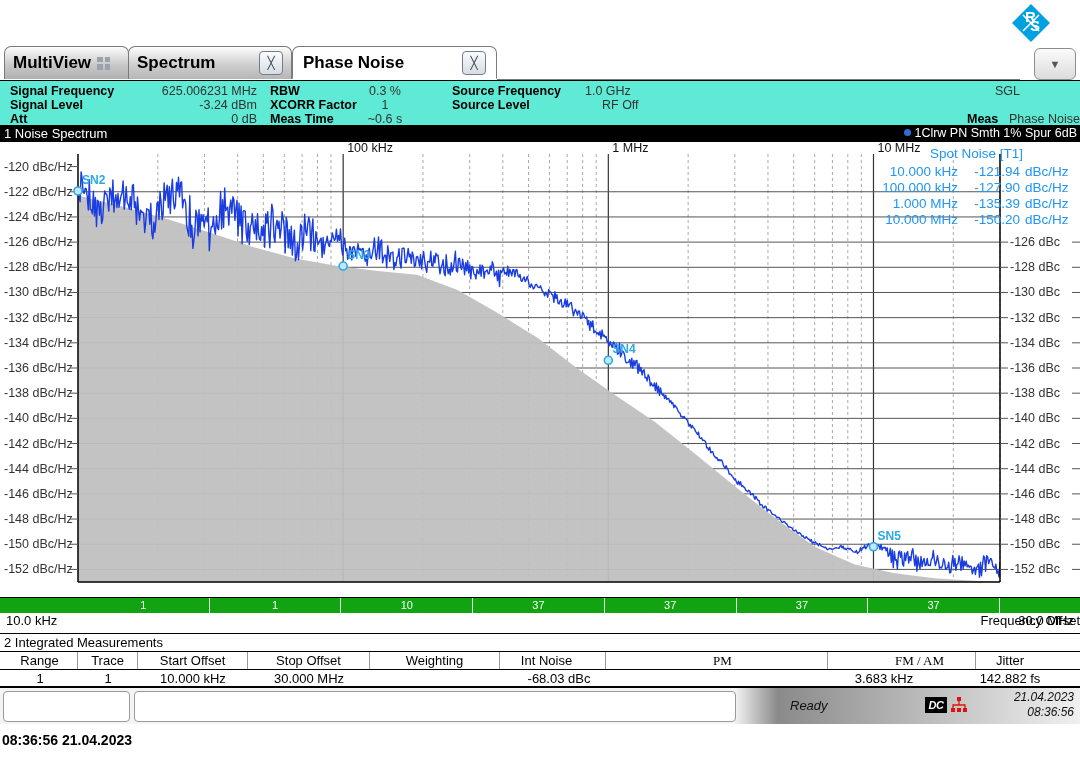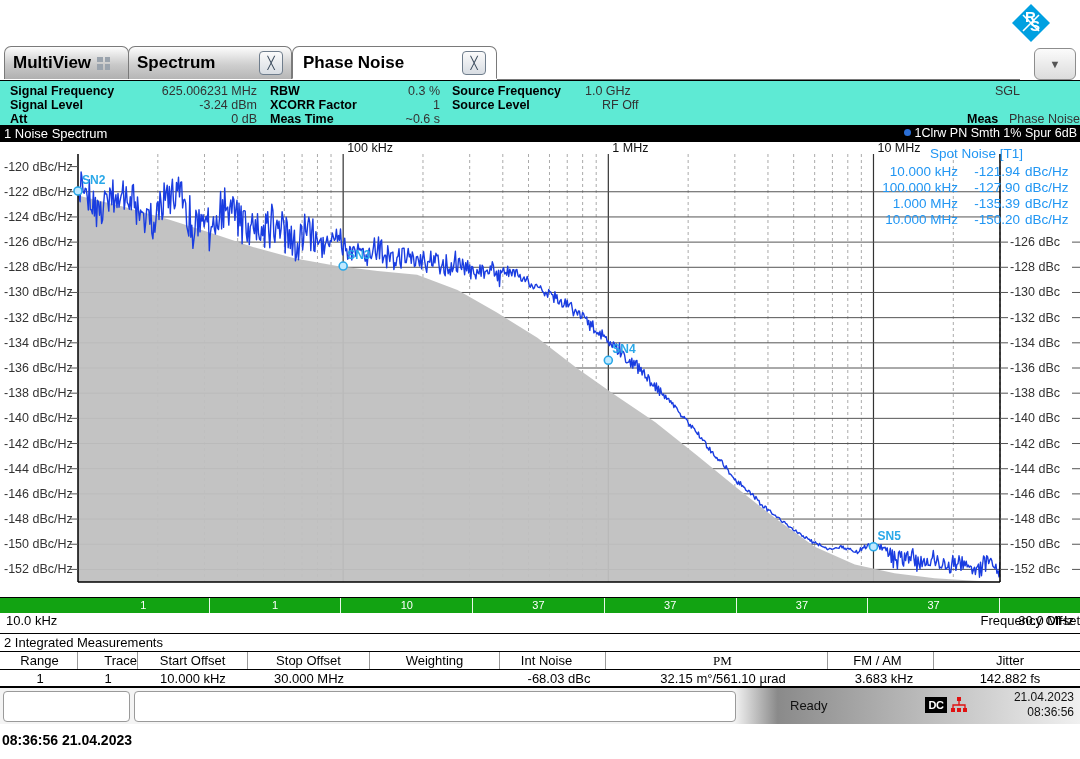--- a/index.html
+++ b/index.html
@@ -31,21 +31,21 @@
 
   
   .infohdr{position:absolute;left:0;top:80px;width:1080px;height:45px;
            border-top:1px solid #000;border-bottom:2px solid #000;background:#5eead4;}
   .ih-row{position:absolute;height:15px;line-height:15px;font-size:12.5px;white-space:nowrap;}
   .ih-k{font-weight:bold;color:#000;}
   .ih-v{color:#333;}
   .c1k{left:10px;width:140px;}
   .c1v{left:125px;width:132px;text-align:right;}
   .c2k{left:270px;width:120px;}
-  .c2v{left:330px;width:110px;text-align:right;}
+  .c2v{left:330px;width:110px;text-align:center;}
   .c3k{left:452px;width:140px;}
   .c3v{left:585px;width:90px;text-align:left;}
   .sgl{left:995px;}
   .meask{left:967px;font-weight:bold;}
   .measv{left:1009px;color:#333;}
 
   
   .plotwrap{position:absolute;left:0;top:125px;width:1080px;height:508px;}
   .plottitlebar{position:absolute;left:0;top:0;width:1080px;height:17px;background:#000;}
   .plottitle{position:absolute;left:4px;top:0;height:17px;line-height:17px;color:#fff;font-size:13px;}
@@ -74,21 +74,21 @@
   .mt-body{position:absolute;left:0;top:36px;width:1080px;height:17px;}
   .mt-cell{position:absolute;top:0;height:18px;line-height:18px;text-align:center;font-size:13px;color:#000;
            box-sizing:border-box;}
   .mt-head .mt-cell{border-right:1px solid #9a9a9a;}
   .mt-head .mt-cell.last{border-right:none;}
   .mt-body .mt-cell{height:17px;line-height:17px;}
   .mt-sep{position:absolute;left:0;top:35px;width:1080px;height:1px;background:#000;}
 
   
   .statusbar{position:absolute;left:0;top:688px;width:1080px;height:36px;
-             background:linear-gradient(to right,#f4f4f4 0%,#f4f4f4 68%,#8a8a8a 72%,#f0f0f0 100%);}
+             background:linear-gradient(to right,#f4f4f4 0%,#f4f4f4 68%,#8a8a8a 72%,#f0f0f0 100%);font-style:italic;}
   .sb-box1{position:absolute;left:3px;top:3px;width:125px;height:29px;background:#fff;
            border:1px solid #9a9a9a;border-radius:4px;}
   .sb-box2{position:absolute;left:134px;top:3px;width:600px;height:29px;background:#fff;
            border:1px solid #9a9a9a;border-radius:4px;}
   .sb-ready{position:absolute;left:790px;top:0;height:36px;line-height:36px;font-size:13px;color:#111;}
   .sb-dc{position:absolute;left:925px;top:9px;width:22px;height:16px;background:#000;color:#fff;
          font-size:11px;font-weight:bold;line-height:16px;text-align:center;letter-spacing:-0.5px;}
   .sb-net{position:absolute;left:950px;top:8px;width:18px;height:18px;}
   .sb-date{position:absolute;right:6px;top:2px;font-size:12px;color:#111;text-align:right;}
   .sb-time{position:absolute;right:6px;top:17px;font-size:12px;color:#111;text-align:right;}
@@ -344,38 +344,37 @@
       <div class="xcenter">Frequency Offset</div>
       <div class="xstop">30.0 MHz</div>
     </div>
   </div>
 
   <div class="meastbl">
     <div class="mt-title">2 Integrated Measurements</div>
     <div class="mt-titleline"></div>
     <div class="mt-head" id="mt-head">
         <div class="mt-cell" style="left: 2px; width: 76px;">Range</div>
-        <div class="mt-cell" style="left: 78px; width: 60px; text-align: right;">Trace</div>
+        <div class="mt-cell" style="left: 78px; width: 60px;">Trace</div>
         <div class="mt-cell" style="left: 138px; width: 110px;">Start Offset</div>
         <div class="mt-cell" style="left: 248px; width: 122px;">Stop Offset</div>
         <div class="mt-cell" style="left: 370px; width: 130px;">Weighting</div>
         <div class="mt-cell" style="left: 488px; width: 118px;">Int Noise</div>
         <div class="mt-cell" style="left: 618px; width: 210px; font-family: Liberation Serif, serif;">PM</div>
-        <div class="mt-cell" style="left: 822px; width: 112px;">FM / AM</div>
+        <div class="mt-cell" style="left: 864px; width: 112px; font-family: Liberation Serif, serif;">FM / AM</div>
         <div class="mt-cell last" style="left: 940px; width: 140px;">Jitter</div>
       </div>
     <div class="mt-sep"></div>
     <div class="mt-body" id="mt-body">
         <div class="mt-cell" style="left: 2px; width: 76px;">1</div>
         <div class="mt-cell" style="left: 78px; width: 60px;">1</div>
         <div class="mt-cell" style="left: 138px; width: 110px;">10.000 kHz</div>
         <div class="mt-cell" style="left: 248px; width: 122px;">30.000 MHz</div>
         <div class="mt-cell" style="left: 370px; width: 130px;"></div>
         <div class="mt-cell" style="left: 500px; width: 118px;">-68.03 dBc</div>
-        <div class="mt-cell" style="left: 618px; width: 210px;">32.15 m°/561.10 µrad</div>
         <div class="mt-cell" style="left: 828px; width: 112px;">3.683 kHz</div>
         <div class="mt-cell" style="left: 940px; width: 140px;">142.882 fs</div>
       </div>
   </div>
 
   <div class="statusbar">
     <div class="sb-box1"></div>
     <div class="sb-box2"></div>
     <div class="sb-ready">Ready</div>
     <div class="sb-dc">DC</div>

